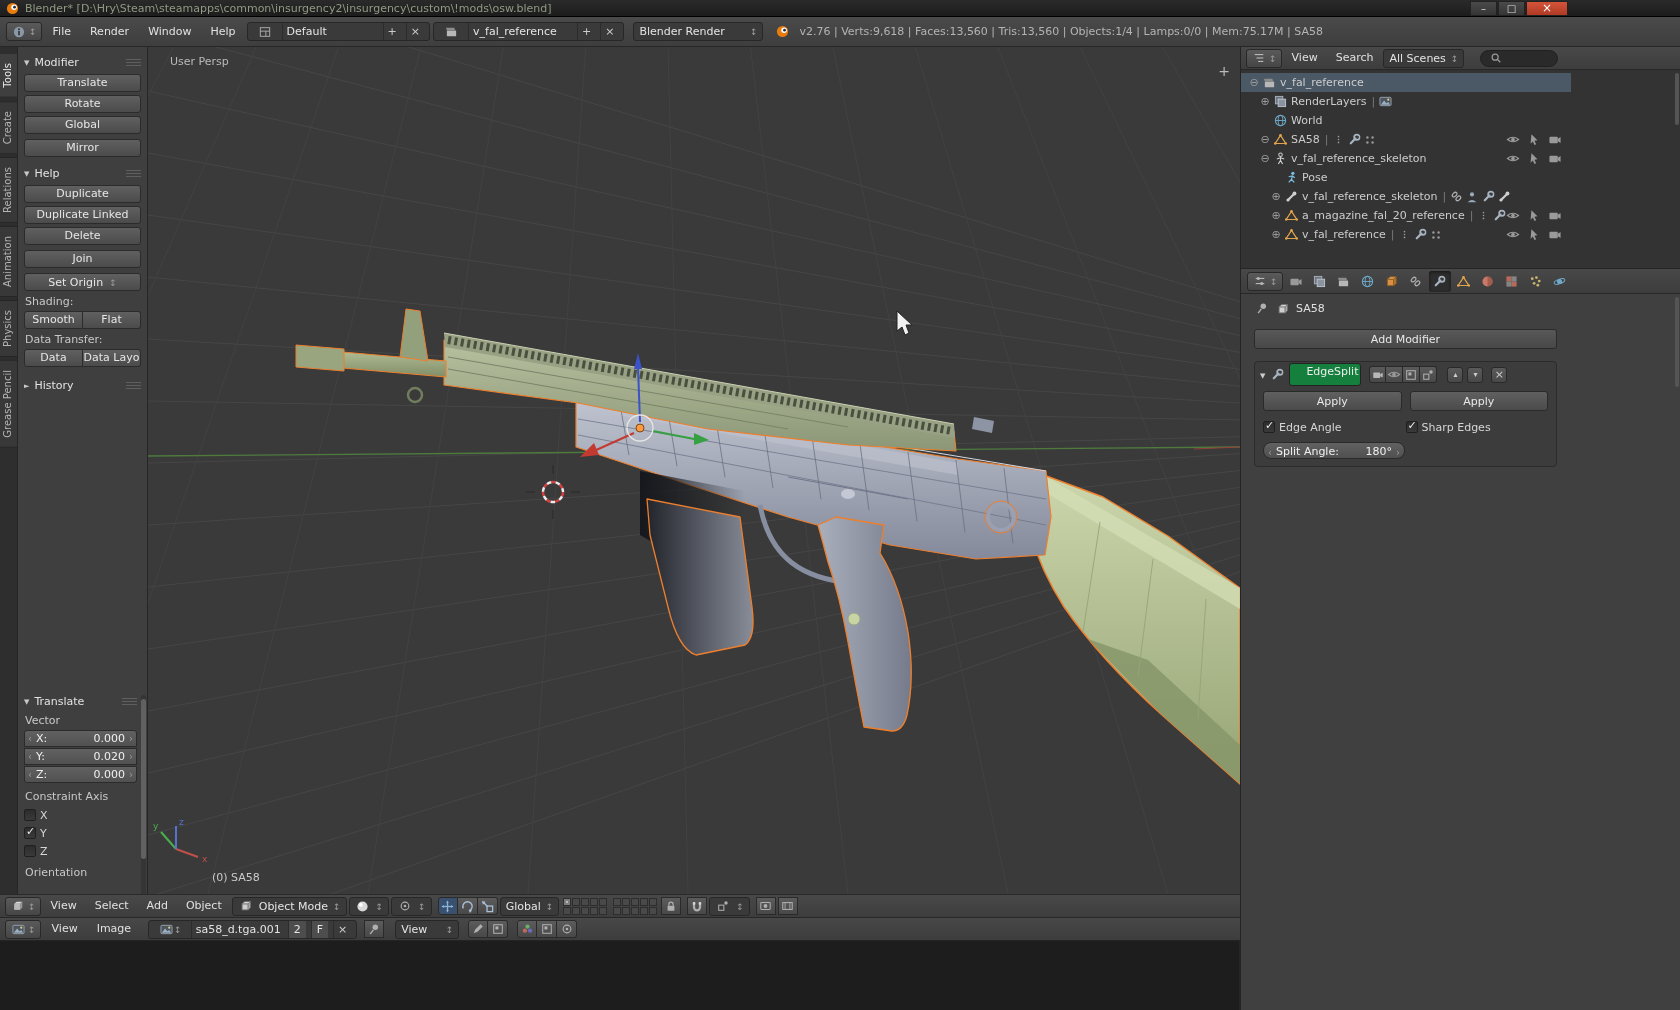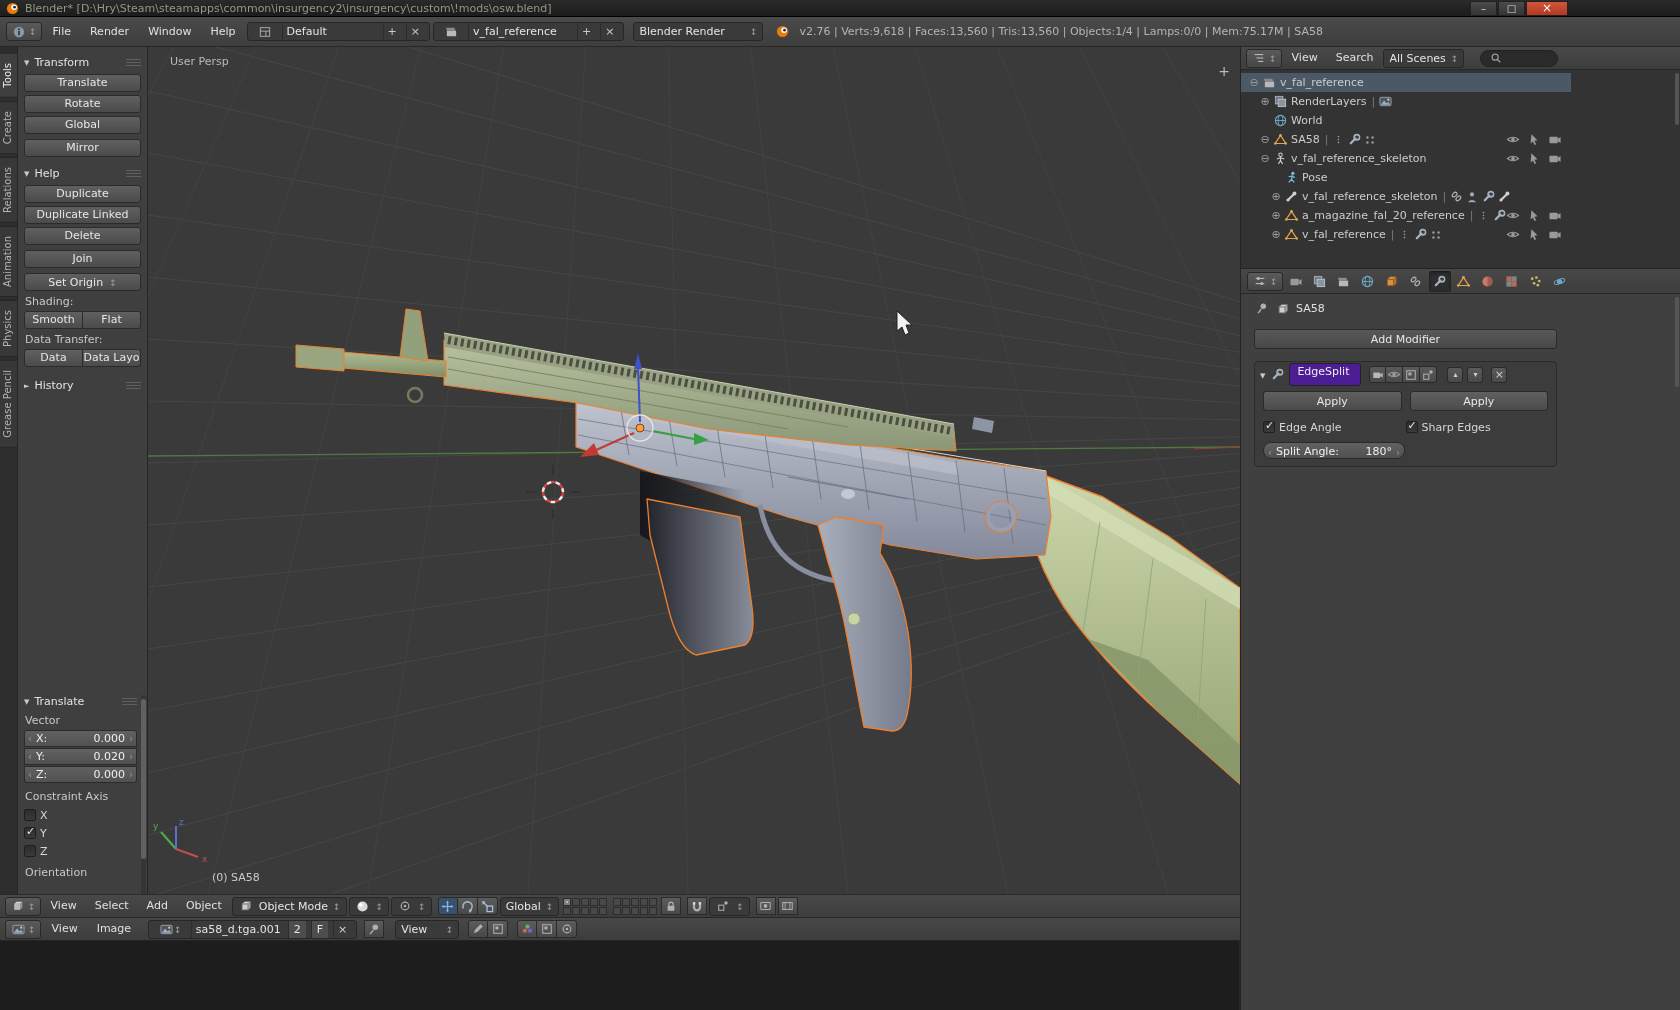--- a/index.html
+++ b/index.html
@@ -95,21 +95,21 @@
 
 #props{position:absolute;left:0;top:222px;width:440px;height:741px;background:#404040}
 #props-header{height:25px;background:linear-gradient(#484848,#3d3d3d);border-bottom:1px solid #282828;display:flex;align-items:center;padding:0 6px;gap:2px}
 .ptab{display:flex;align-items:center;justify-content:center;width:22px;height:21px;border-radius:3px}
 .ptab.active{background:#2d2d2d;box-shadow:inset 0 1px 3px #151515}
 #breadcrumb{display:flex;align-items:center;gap:5px;padding:8px 0 0 13px;color:#e0e0e0}
 #addmod{position:absolute;left:13px;top:60px;width:303px;height:20px;display:flex;align-items:center;justify-content:center;background:linear-gradient(#585858,#484848);border:1px solid #2a2a2a;border-radius:3px;color:#e8e8e8}
 #mod-box{position:absolute;left:13px;top:92px;width:303px;height:106px;background:#3c3c3c;border:1px solid #2b2b2b;border-radius:4px}
 .mhead{display:flex;align-items:center;height:23px;padding:2px 4px 0 5px;gap:4px}
 .tri::after{content:"▼";font-size:7px;color:#ccc}
-.mname{background:#4c1d95;border:1px solid #232323;border-radius:3px;height:23px;line-height:15px;padding:0 7px;color:#ececec;width:72px}
+.mname{background:#15803d;border:1px solid #232323;border-radius:3px;height:23px;line-height:15px;padding:0 16px;color:#ececec;width:72px}
 .mtb{display:inline-flex;align-items:center;justify-content:center;width:17px;height:17px;background:linear-gradient(#5a5a5a,#494949);border:1px solid #292929;border-left-width:0}
 .mtbs{display:inline-flex;margin-left:4px}
 .mtbs .mtb:first-child{border-left-width:1px;border-radius:3px 0 0 3px}
 .mtbs .mtb:last-child{border-radius:0 3px 3px 0}
 .sq{display:inline-flex;align-items:center;justify-content:center;width:16px;height:16px;background:linear-gradient(#5a5a5a,#494949);border:1px solid #292929;border-radius:3px;color:#ccc;font-size:8px}
 .mrow{display:flex;gap:8px;padding:6px 8px 0 8px}
 .mbtn{flex:1;height:20px;display:flex;align-items:center;justify-content:center;background:linear-gradient(#606060,#4b4b4b);border:1px solid #2a2a2a;border-radius:3px;color:#e8e8e8}
 .mcheckrow{display:flex;padding:7px 8px 0 8px}
 .mcheckrow .cbrow{width:155px}
 .slider{position:relative;margin:6px 0 0 8px;width:142px;height:17px;display:flex;justify-content:space-between;align-items:flex-end;background:linear-gradient(#616161,#505050);border:1px solid #2a2a2a;border-radius:8px;padding:0 12px;color:#f0f0f0}
@@ -196,21 +196,21 @@
   <span class="vtab active">Tools</span>
   <span class="vtab">Create</span>
   <span class="vtab">Relations</span>
   <span class="vtab">Animation</span>
   <span class="vtab">Physics</span>
   <span class="vtab">Grease Pencil</span>
 </div>
 
 <div id="toolshelf">
   <div class="phead">
-      <span>Transform</span>
+      <span>Modifier</span>
       <span class="grip"></span>
     </div>
   <span class="tsb">Translate</span>
   <span class="tsb">Rotate</span>
   <span class="tsb">Global</span>
   <span class="tsb" style="margin-top:5px">Mirror</span>
   <div class="phead" style="margin-top:8px">
       <span>Help</span>
       <span class="grip"></span>
     </div>

